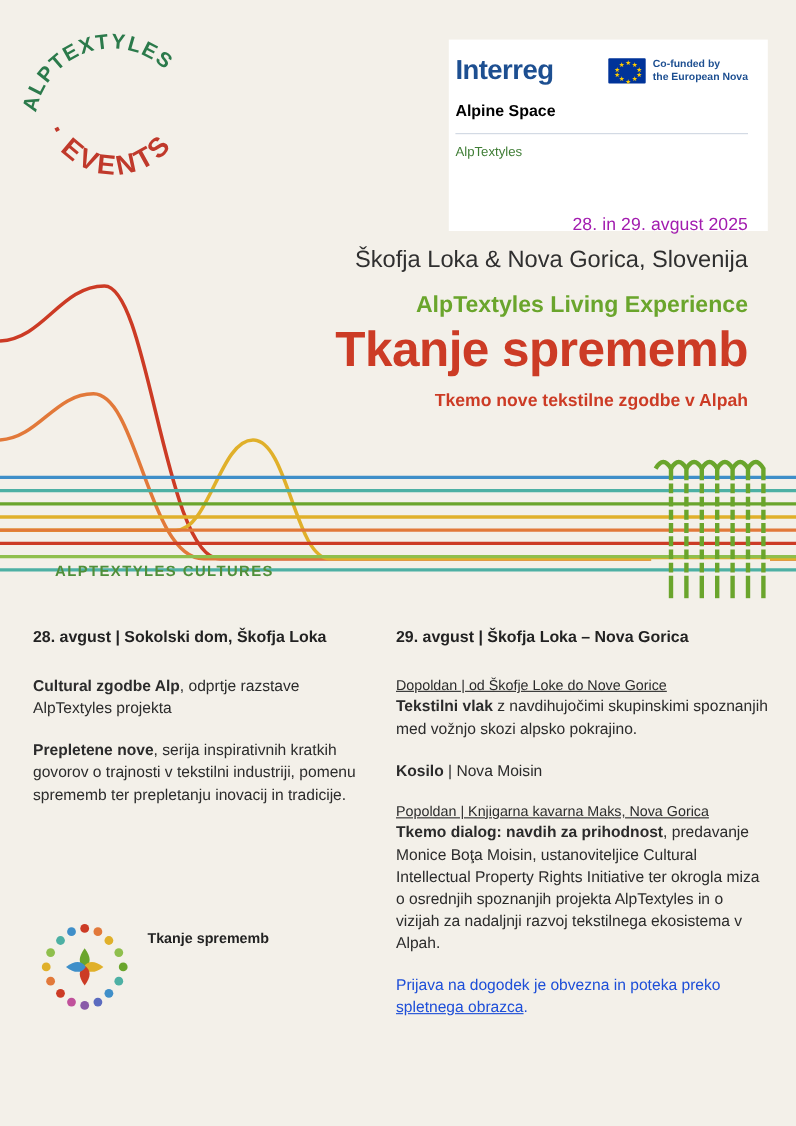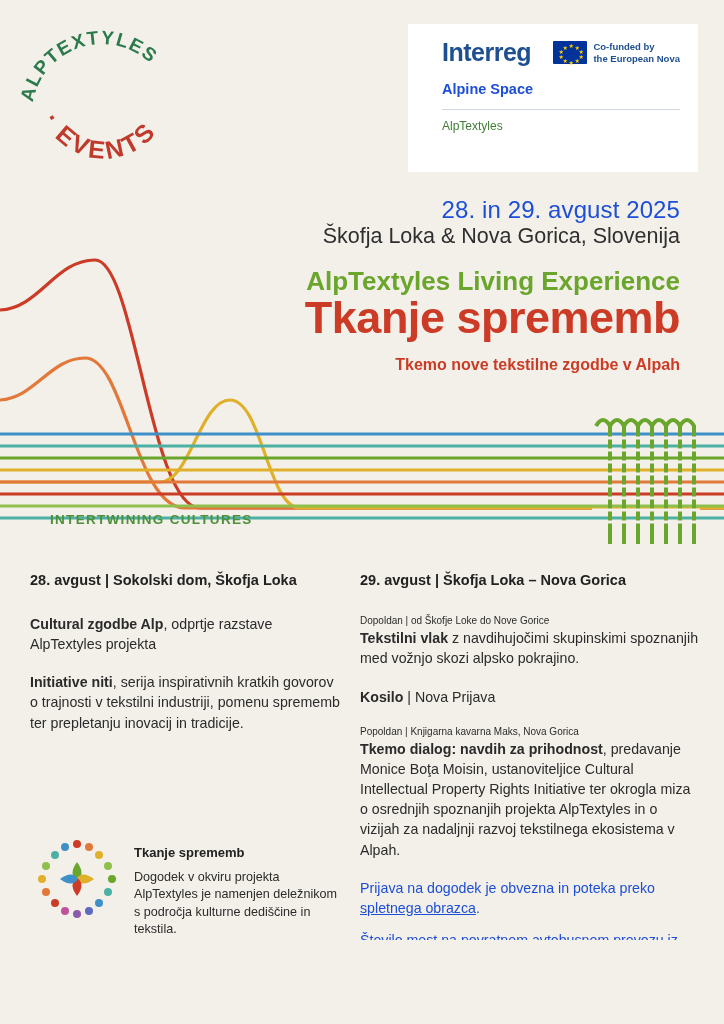--- a/index.html
+++ b/index.html
@@ -26,25 +26,25 @@
     top: 24px;
     width: 160px;
     height: 150px;
   }
   .alptextyles-events-logo svg { display: block; }
 
   
   .interreg-box {
     position: absolute;
     left: 408px;
-    top: 24px;
+    top: 36px;
     width: 290px;
-    height: 148px;
+    height: 174px;
     background: #ffffff;
-    padding: 14px 18px 10px 34px;
+    padding: 14px 18px 10px 6px;
   }
   .interreg-row {
     display: flex;
     align-items: center;
     justify-content: space-between;
   }
   .interreg-word {
     font-size: 25px;
     font-weight: bold;
     color: #1d4f91;
@@ -70,60 +70,60 @@
   }
   .eu-text {
     font-size: 9.5px;
     font-weight: bold;
     color: #1d4f91;
     line-height: 1.22;
   }
   .interreg-sub {
     font-size: 14.5px;
     font-weight: bold;
-    color: #1d4ed8;
+    color: #000000;
     margin-top: 14px;
   }
   .interreg-rule {
     border-top: 1px solid #cfd6e2;
     margin: 12px 0 9px 0;
   }
   .interreg-project {
     font-size: 12px;
     color: #3f7d35;
     font-weight: normal;
   }
 
   
   .date-line {
     position: absolute;
     right: 44px;
     top: 196px;
     text-align: right;
-    font-size: 24px;
-    color: #1d4ed8;
+    font-size: 16px;
+    color: #a21caf;
     letter-spacing: 0.1px;
   }
   .place-line {
     position: absolute;
     right: 44px;
     top: 224px;
     text-align: right;
     font-size: 21.5px;
     color: #2f2f2f;
     margin-left: 46px;
   }
 
   
   .living-exp {
     position: absolute;
     right: 44px;
     top: 266px;
     text-align: right;
-    font-size: 26px;
+    font-size: 21px;
     font-weight: bold;
     color: #6aa52c;
   }
   .main-title {
     position: absolute;
     right: 44px;
     top: 294px;
     text-align: right;
     font-size: 45px;
     font-weight: bold;
@@ -181,21 +181,22 @@
     margin-bottom: 26px;
   }
   .para {
     font-size: 14.2px;
     line-height: 1.42;
     color: #2b2b2b;
     margin-bottom: 18px;
   }
   .para b { font-weight: bold; }
   .underline-head {
-    font-size: 10px;
+    text-decoration: underline;
+    font-size: 13px;
     color: #2b2b2b;
     line-height: 1.42;
   }
   .orange {
     color: #1d4ed8;
     font-size: 14.2px;
     line-height: 1.42;
     margin-bottom: 12px;
   }
   .orange u { text-decoration: underline; }
@@ -322,44 +323,44 @@
         <path d="M592,224 L700,224"></path>
         <path d="M592,236 L700,236"></path>
         <path d="M592,248 L700,248"></path>
         <path d="M592,260 L700,260"></path>
         <path d="M592,272 L700,272"></path>
       </g>
 
       <rect x="0" y="294" width="724" height="11" fill="#f3f0e9"></rect>
     </svg>
   </div>
-  <div class="intertwining-label">INTERTWINING CULTURES</div>
+  <div class="intertwining-label">ALPTEXTYLES CULTURES</div>
 
   <div class="col-left">
     <div class="col-head">28. avgust | Sokolski dom, Škofja Loka</div>
 
     <div class="para">
       <b>Cultural zgodbe Alp</b><span>, odprtje razstave AlpTextyles projekta</span>
     </div>
 
     <div class="para">
-      <b>Initiative niti</b><span>, serija inspirativnih kratkih govorov o trajnosti v tekstilni industriji, pomenu sprememb ter prepletanju inovacij in tradicije.</span>
+      <b>Prepletene nove</b><span>, serija inspirativnih kratkih govorov o trajnosti v tekstilni industriji, pomenu sprememb ter prepletanju inovacij in tradicije.</span>
     </div>
   </div>
 
   <div class="col-right">
     <div class="col-head">29. avgust | Škofja Loka – Nova Gorica</div>
 
     <div class="para">
       <div class="underline-head">Dopoldan | od Škofje Loke do Nove Gorice</div>
       <b>Tekstilni vlak</b><span> z navdihujočimi skupinskimi spoznanjih med vožnjo skozi alpsko pokrajino.</span>
     </div>
 
     <div class="para">
-      <b>Kosilo</b><span> | Nova Prijava</span>
+      <b>Kosilo</b><span> | Nova Moisin</span>
     </div>
 
     <div class="para">
       <div class="underline-head">Popoldan | Knjigarna kavarna Maks, Nova Gorica</div>
       <b>Tkemo dialog: navdih za prihodnost</b><span>, predavanje Monice Boţa Moisin, ustanoviteljice Cultural Intellectual Property Rights Initiative ter okrogla miza o osrednjih spoznanjih projekta AlpTextyles in o vizijah za nadaljnji razvoj tekstilnega ekosistema v Alpah.</span>
     </div>
 
     <div class="orange">
       <span>Prijava na dogodek je obvezna in poteka preko </span><u>spletnega obrazca</u><span>.</span>
     </div>
@@ -392,21 +393,20 @@
       <g>
         <path d="M41,24 C47,32 47,38 41,42 C35,38 35,32 41,24 Z" fill="#6aa52c"></path>
         <path d="M58,41 C50,47 44,47 40,41 C44,35 50,35 58,41 Z" fill="#e0b02a"></path>
         <path d="M41,58 C35,50 35,44 41,40 C47,44 47,50 41,58 Z" fill="#cc3b25"></path>
         <path d="M24,41 C32,35 38,35 42,41 C38,47 32,47 24,41 Z" fill="#3f8fc9"></path>
       </g>
     </svg>
   </div>
   <div class="tkanje-text">
     <div class="tkanje-title">Tkanje sprememb</div>
-    <div class="tkanje-body">Dogodek v okviru projekta AlpTextyles je namenjen deležnikom s področja kulturne dediščine in tekstila.</div>
   </div>
 
   <div class="footer">
     
     
     
     
 
     
     

